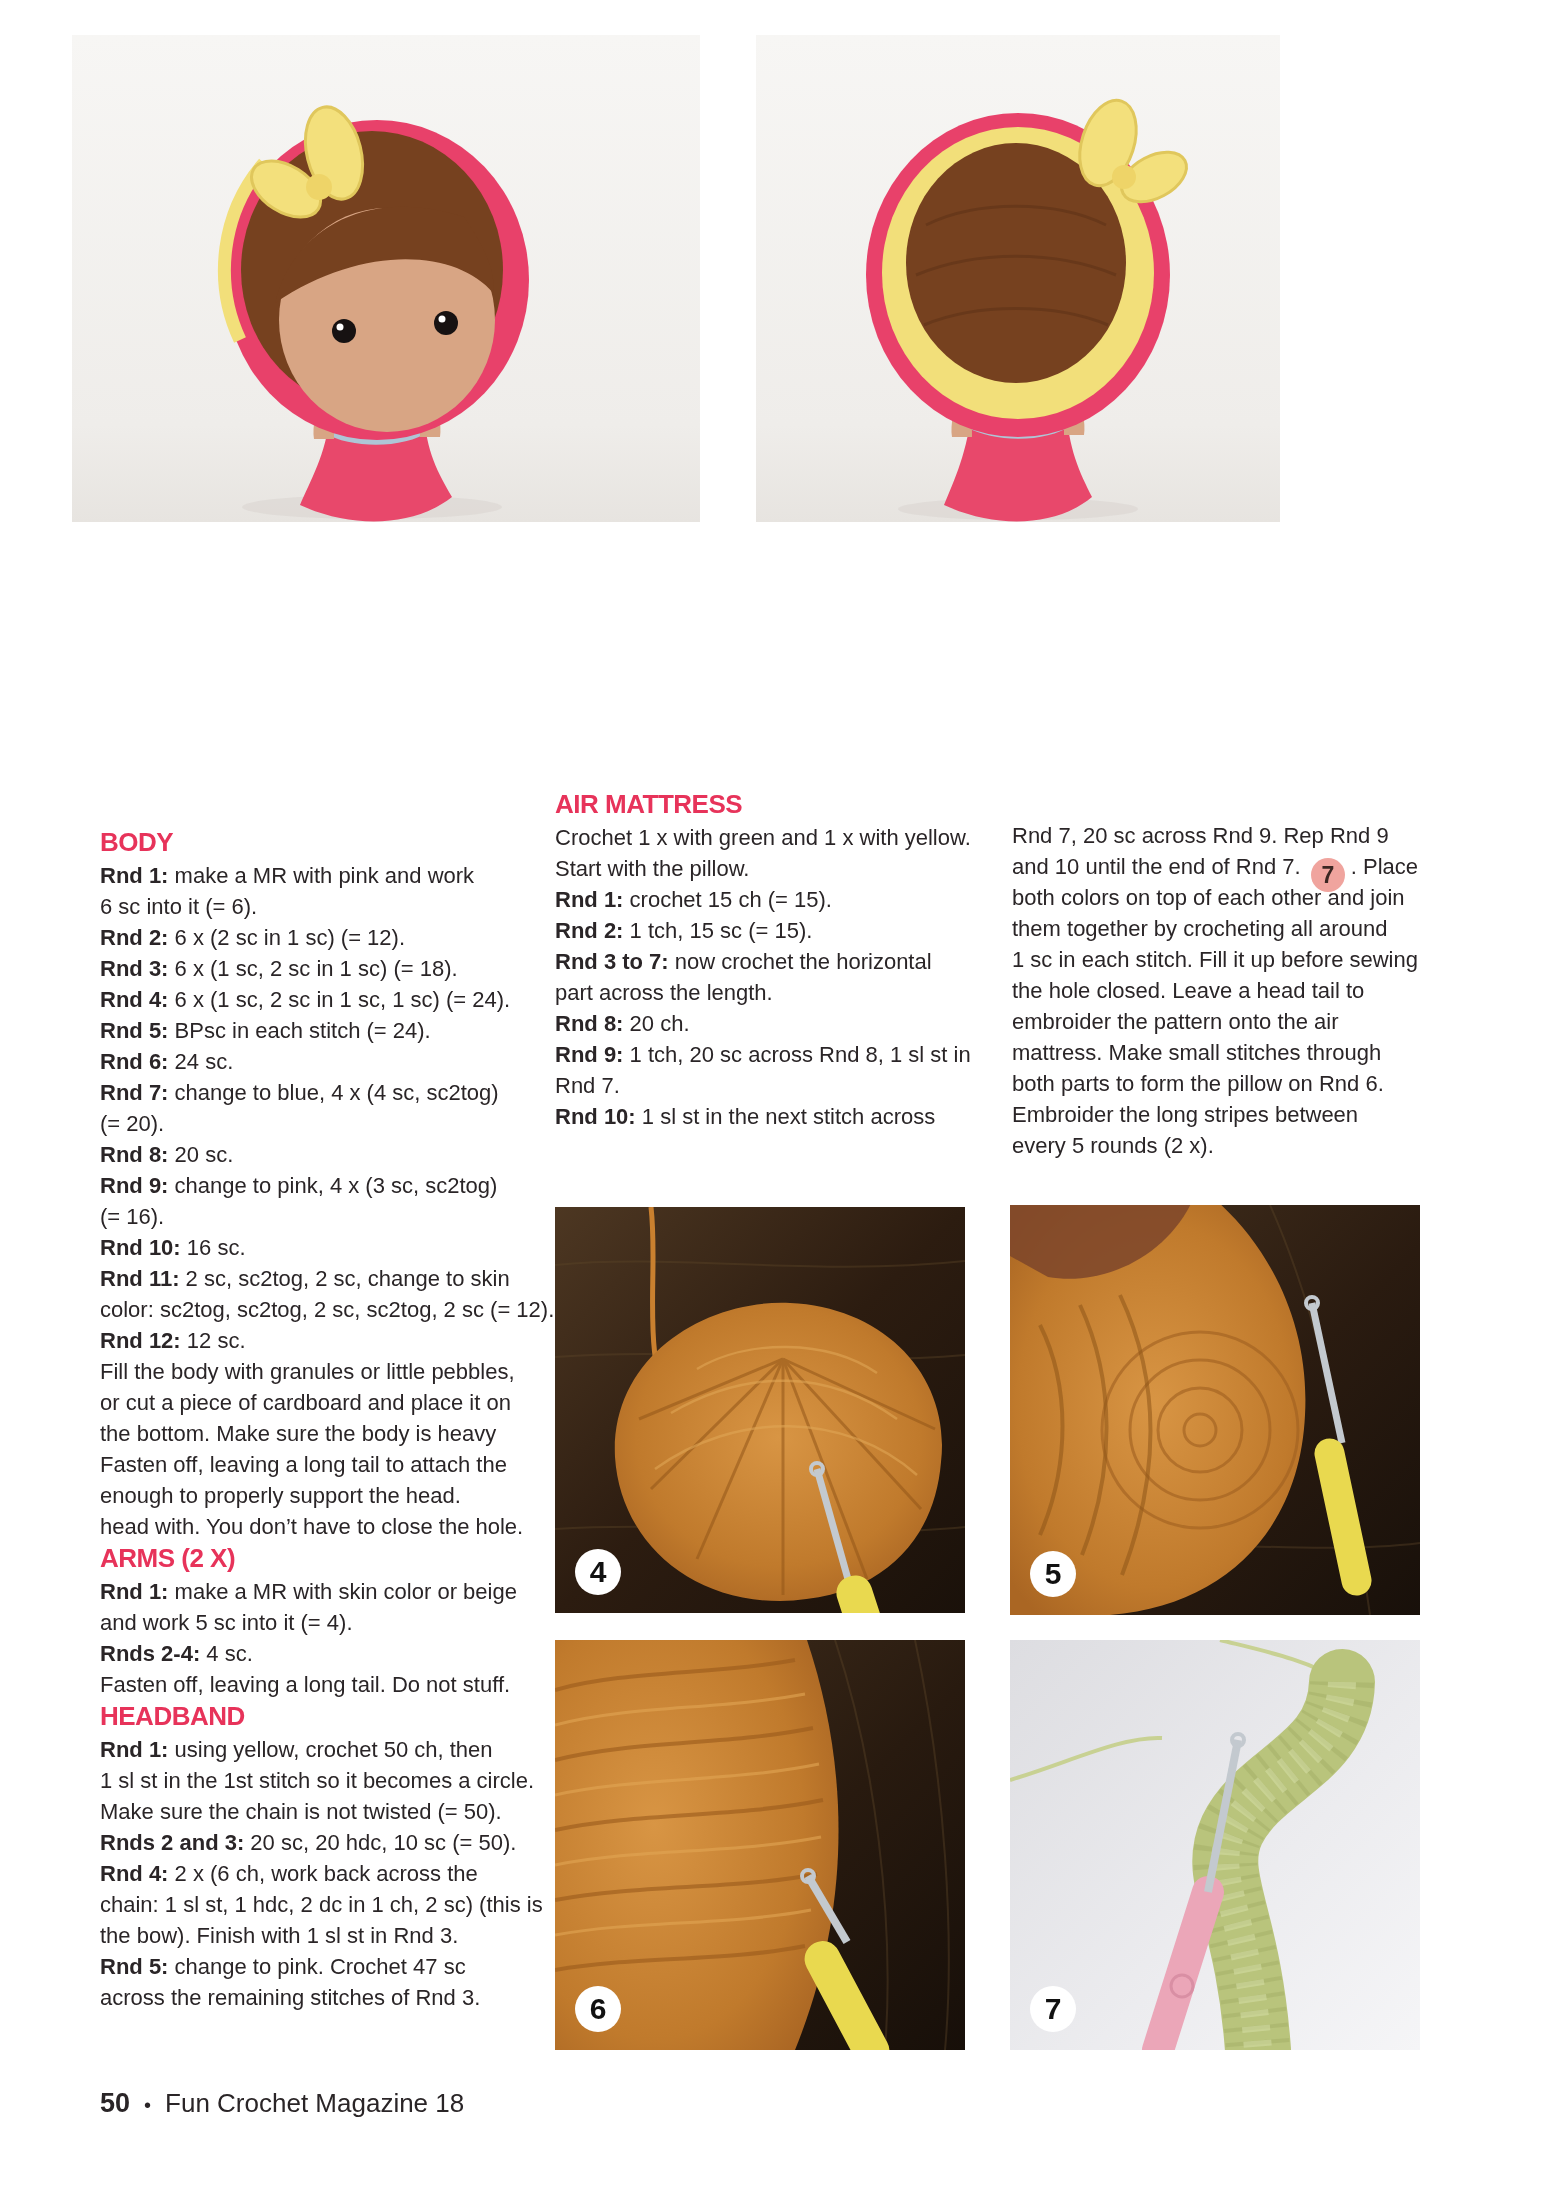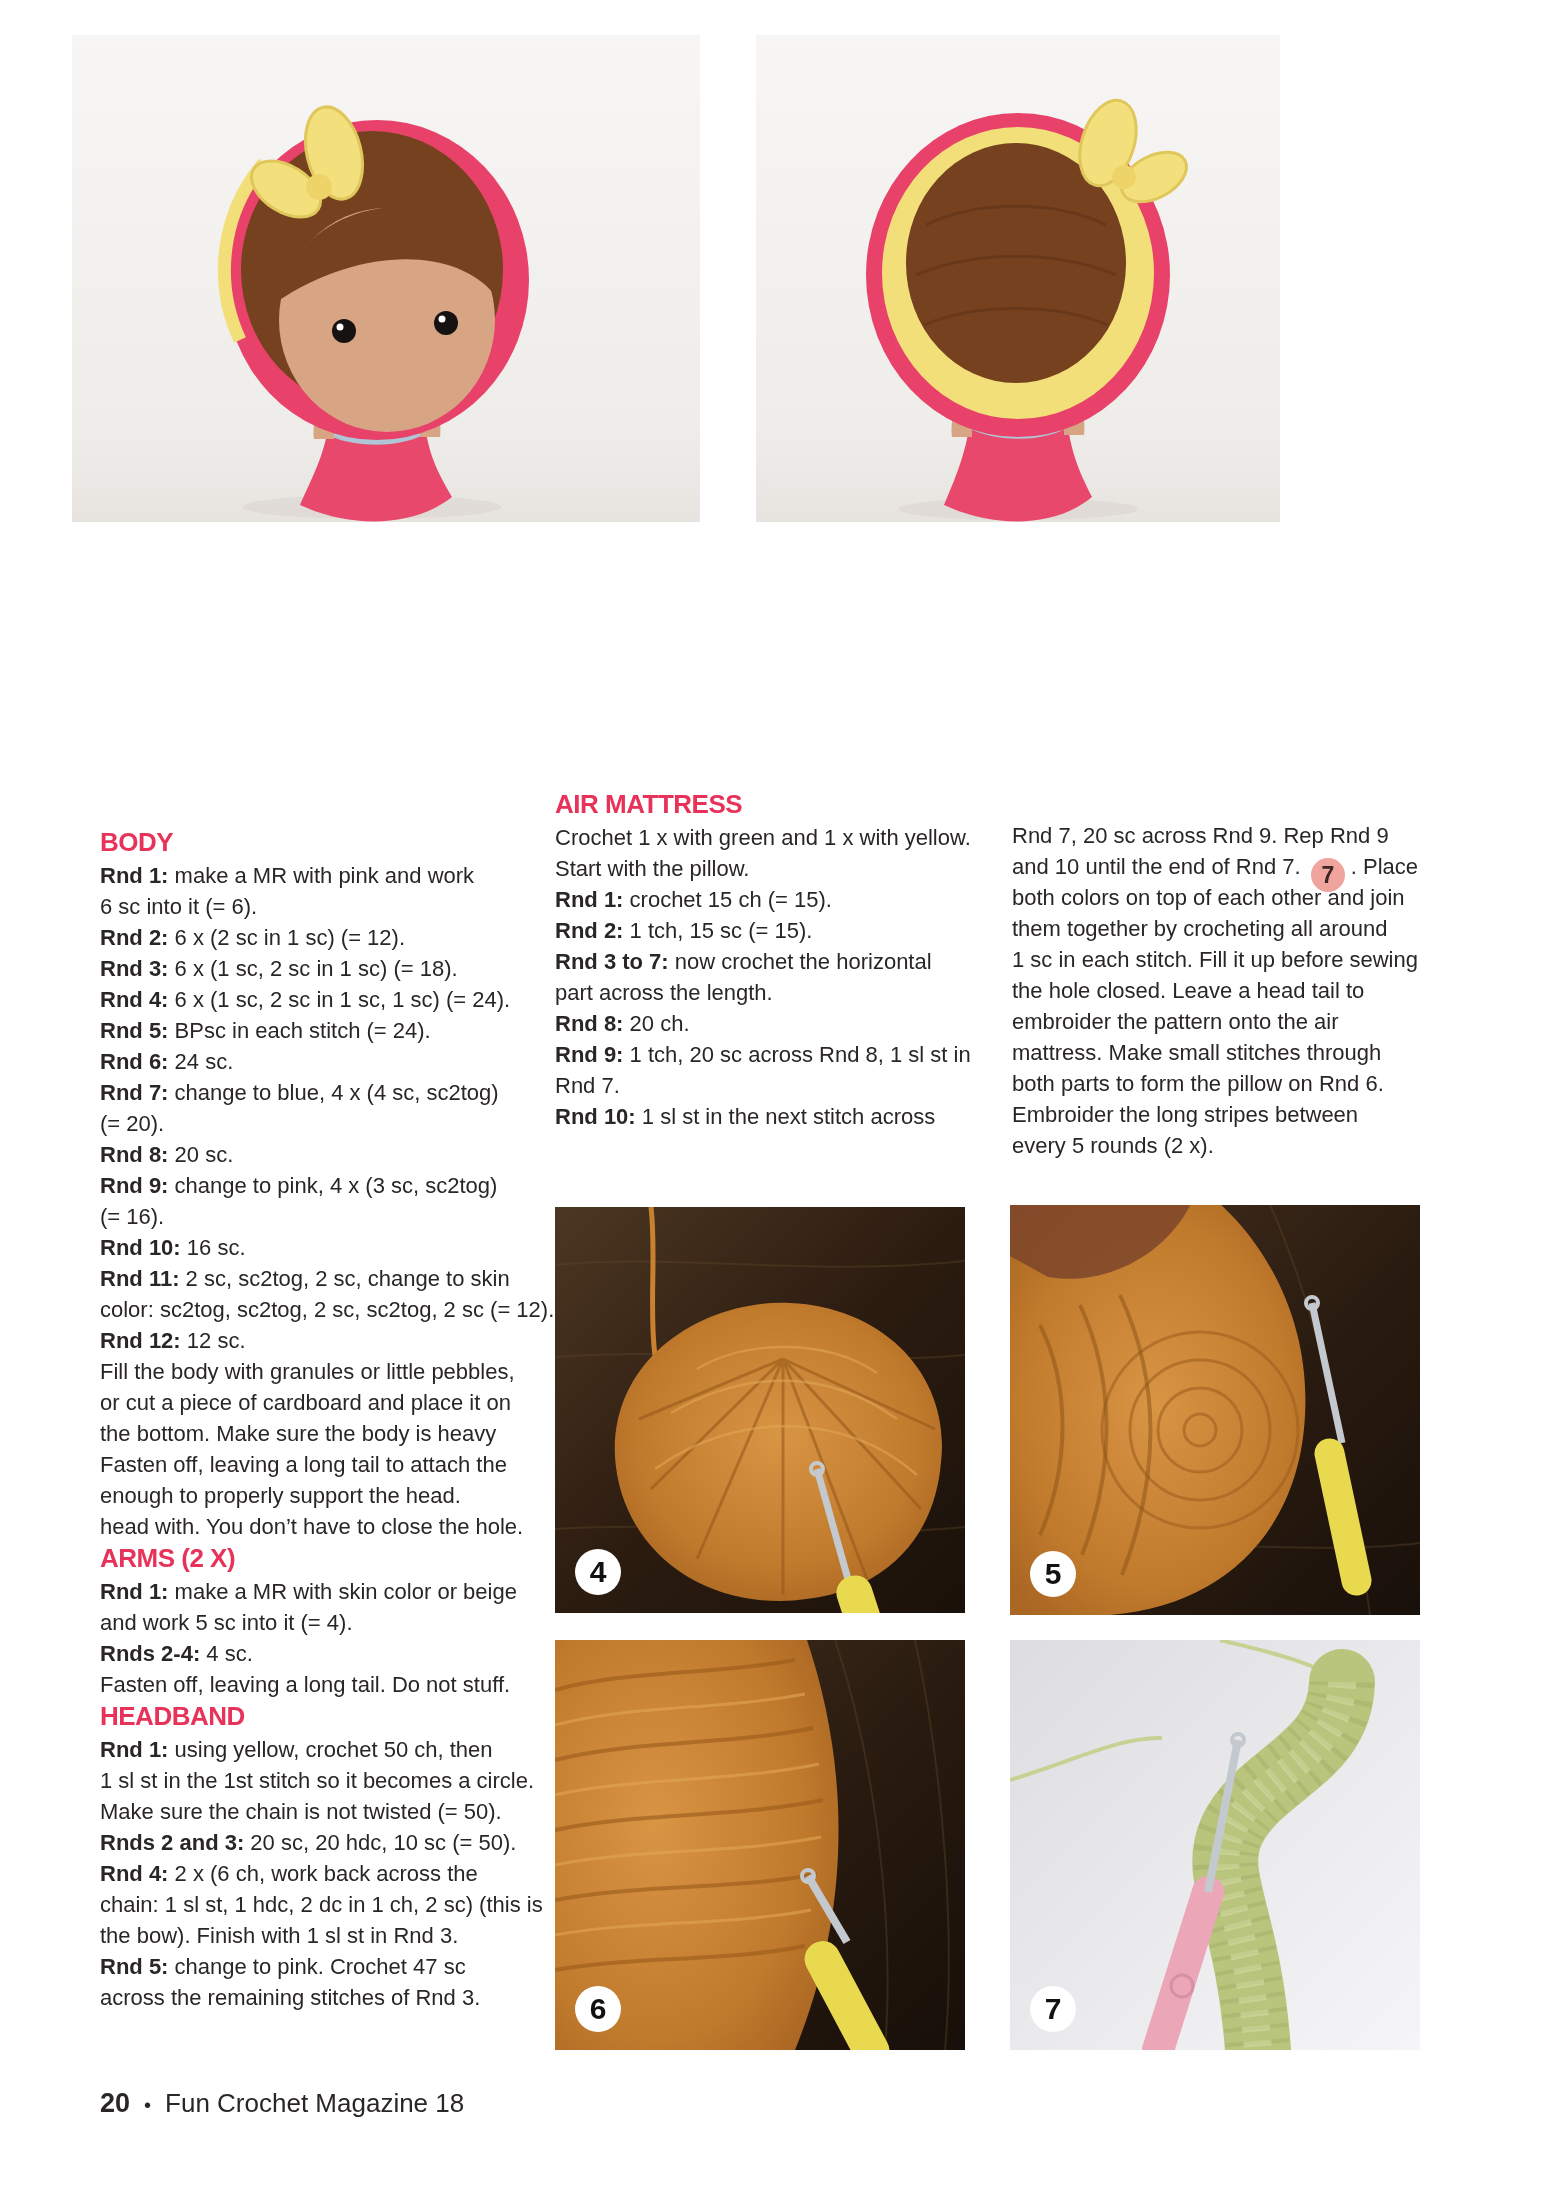--- a/index.html
+++ b/index.html
@@ -365,18 +365,18 @@
         <line x1="148" y1="410" x2="198" y2="252" stroke="#eba6b8" stroke-width="32" stroke-linecap="round"></line>
         <circle cx="172" cy="346" r="11" fill="none" stroke="#d98fa4" stroke-width="3"></circle>
         <line x1="198" y1="252" x2="228" y2="100" stroke="#c3c9cf" stroke-width="8"></line>
         <circle cx="228" cy="100" r="6" fill="none" stroke="#c3c9cf" stroke-width="4"></circle>
       </g>
     </svg>
     <span class="step-badge">7</span>
   </div>
 
   <div class="footer">
-    <span class="pnum">20</span>
+    <span class="pnum">50</span>
     <span class="dot">•</span>
     <span class="mag">Fun Crochet Magazine 18</span>
   </div>
 
 </div>
 
 </body></html>

